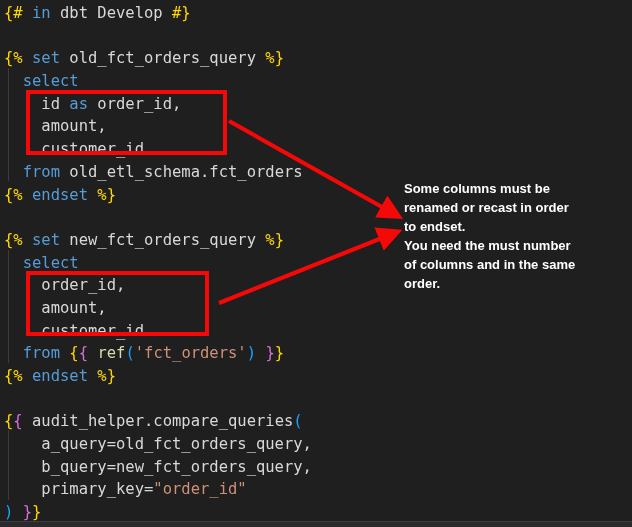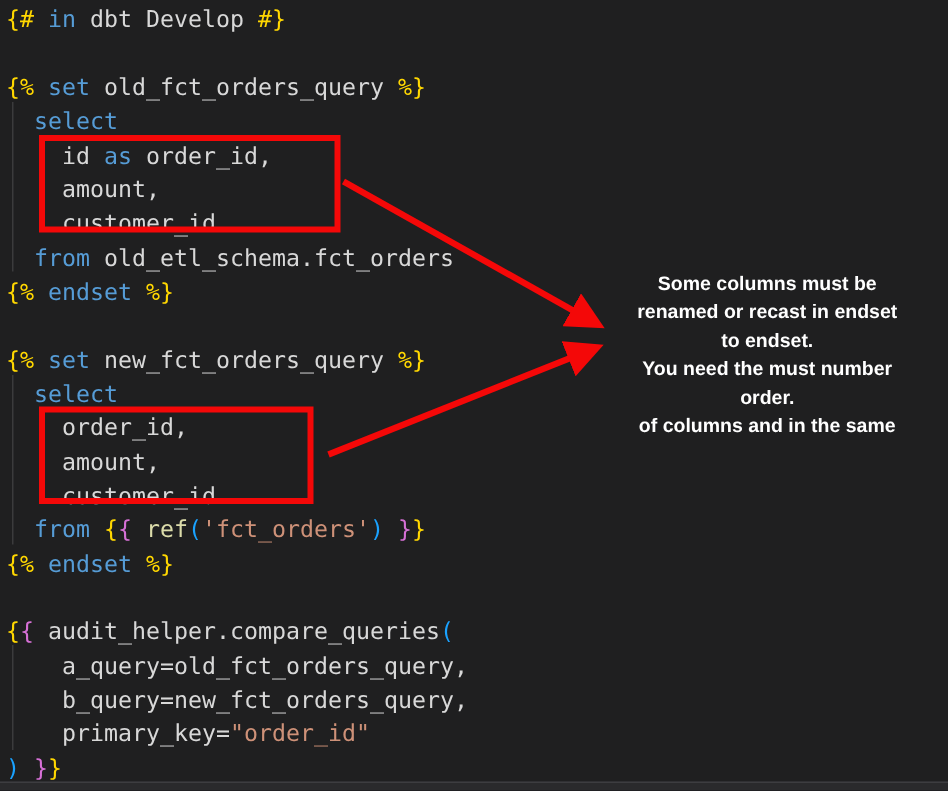--- a/index.html
+++ b/index.html
@@ -33,21 +33,21 @@
   .red-box{position:absolute;border:4px solid var(--accent,#F40808);box-sizing:border-box;}
   .box1{left:26px;top:90px;width:201px;height:65px;}
   .box2{left:26px;top:271px;width:183px;height:65px;}
   
   .arrows{position:absolute;left:0;top:0;pointer-events:none;}
   
   .note{
     position:absolute;left:404px;top:179px;width:215px;
     font-family:"Liberation Sans","DejaVu Sans",sans-serif;
     font-weight:bold;font-size:13px;line-height:19px;
-    color:#ffffff;white-space:nowrap;text-align:center;
+    color:#ffffff;white-space:nowrap;
   }
   
   .bottom-bar{
     position:absolute;left:0;bottom:0;width:632px;height:6px;
     background:#2a2a2c;border-top:1px solid #3d3d40;box-sizing:border-box;
   }
 </style>
 </head>
 <body>
 
@@ -67,21 +67,21 @@
       <marker id="ah" markerWidth="6" markerHeight="6" refX="4.6" refY="3" orient="auto">
         <path d="M0,0 L6,3 L0,6 z" fill="#F40808"></path>
       </marker>
     </defs>
     <line x1="229" y1="121" x2="398" y2="216" stroke="#F40808" stroke-width="4.2" marker-end="url(#ah)"></line>
     <line x1="219" y1="303" x2="397" y2="232" stroke="#F40808" stroke-width="4.2" marker-end="url(#ah)"></line>
   </svg>
 
   <div class="note" id="note">
       <div>Some columns must be</div>
-      <div>renamed or recast in endset</div>
+      <div>renamed or recast in order</div>
       <div>to endset.</div>
       <div>You need the must number</div>
+      <div>of columns and in the same</div>
       <div>order.</div>
-      <div>of columns and in the same</div>
     </div>
 
   <div class="bottom-bar"></div>
 </div>
 
 </body></html>

